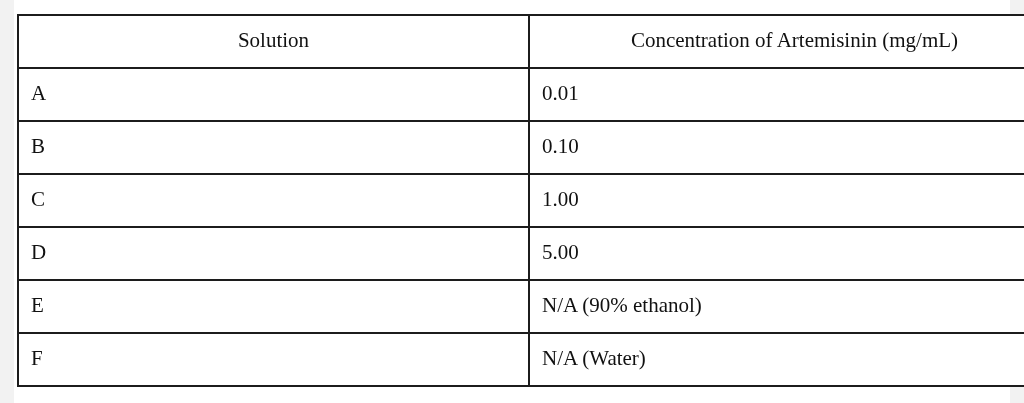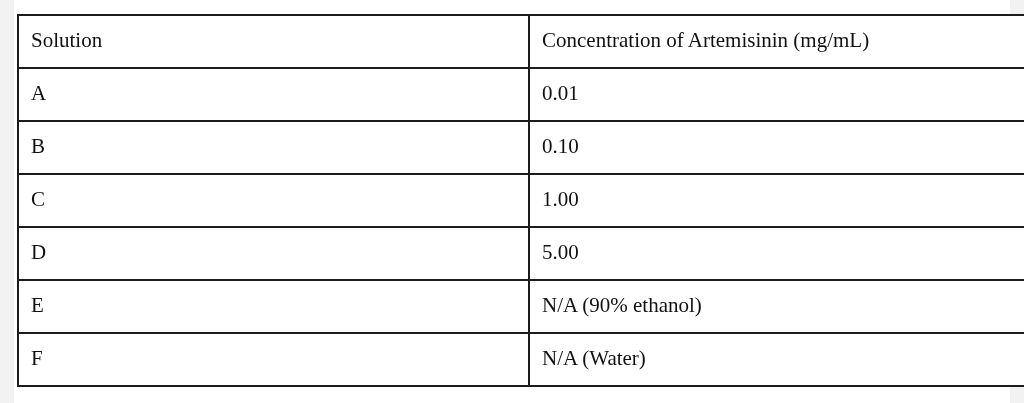--- a/index.html
+++ b/index.html
@@ -54,20 +54,21 @@
     background: #ffffff;
   }
   table.data-table tr td:first-child {
     width: 485px;
   }
   table.data-table tr td:last-child {
     width: 505px;
   }
   table.data-table tr.header-row td {
     font-size: 21px;
+    text-align: center;
   }
 </style>
 </head>
 <body>
 
 <div class="page">
   <div class="edge-left"></div>
   <div class="edge-right"></div>
 
   <div class="table-wrap">

